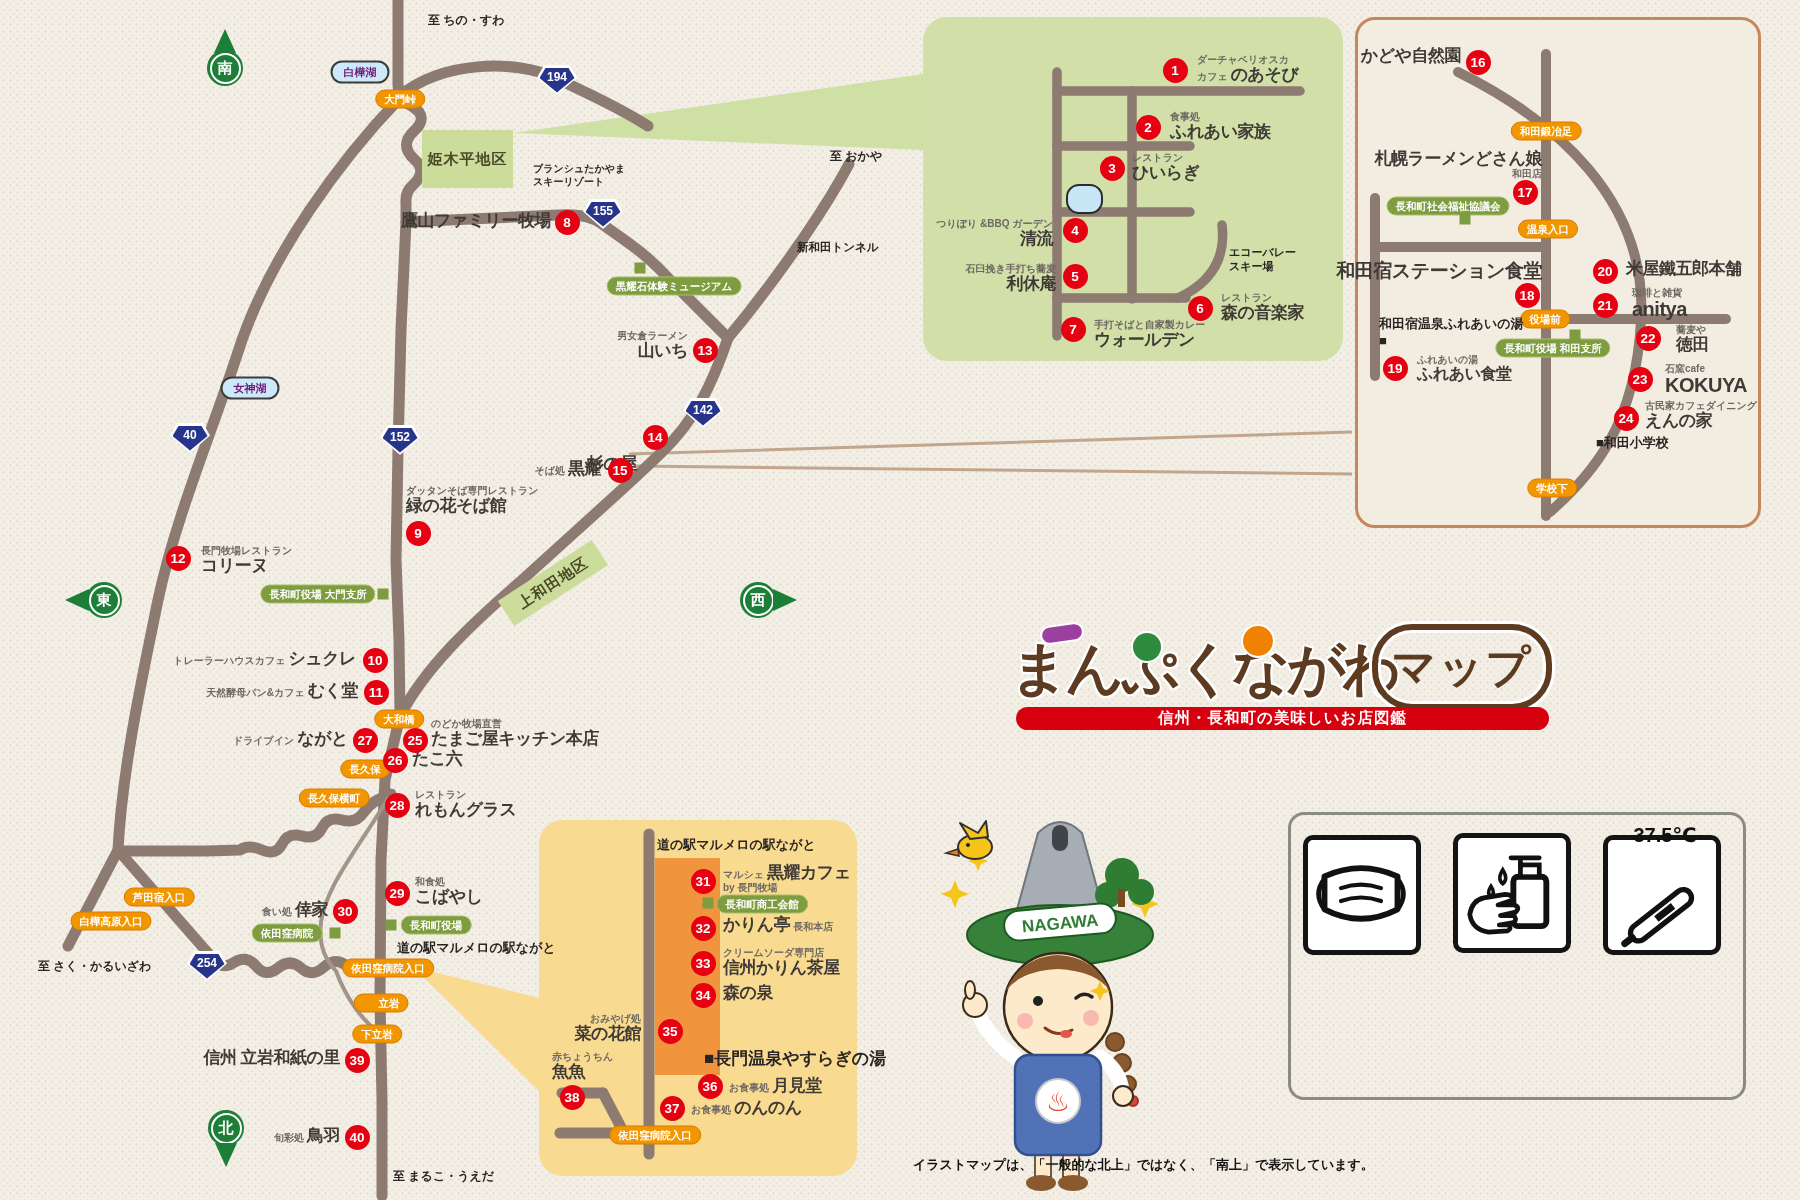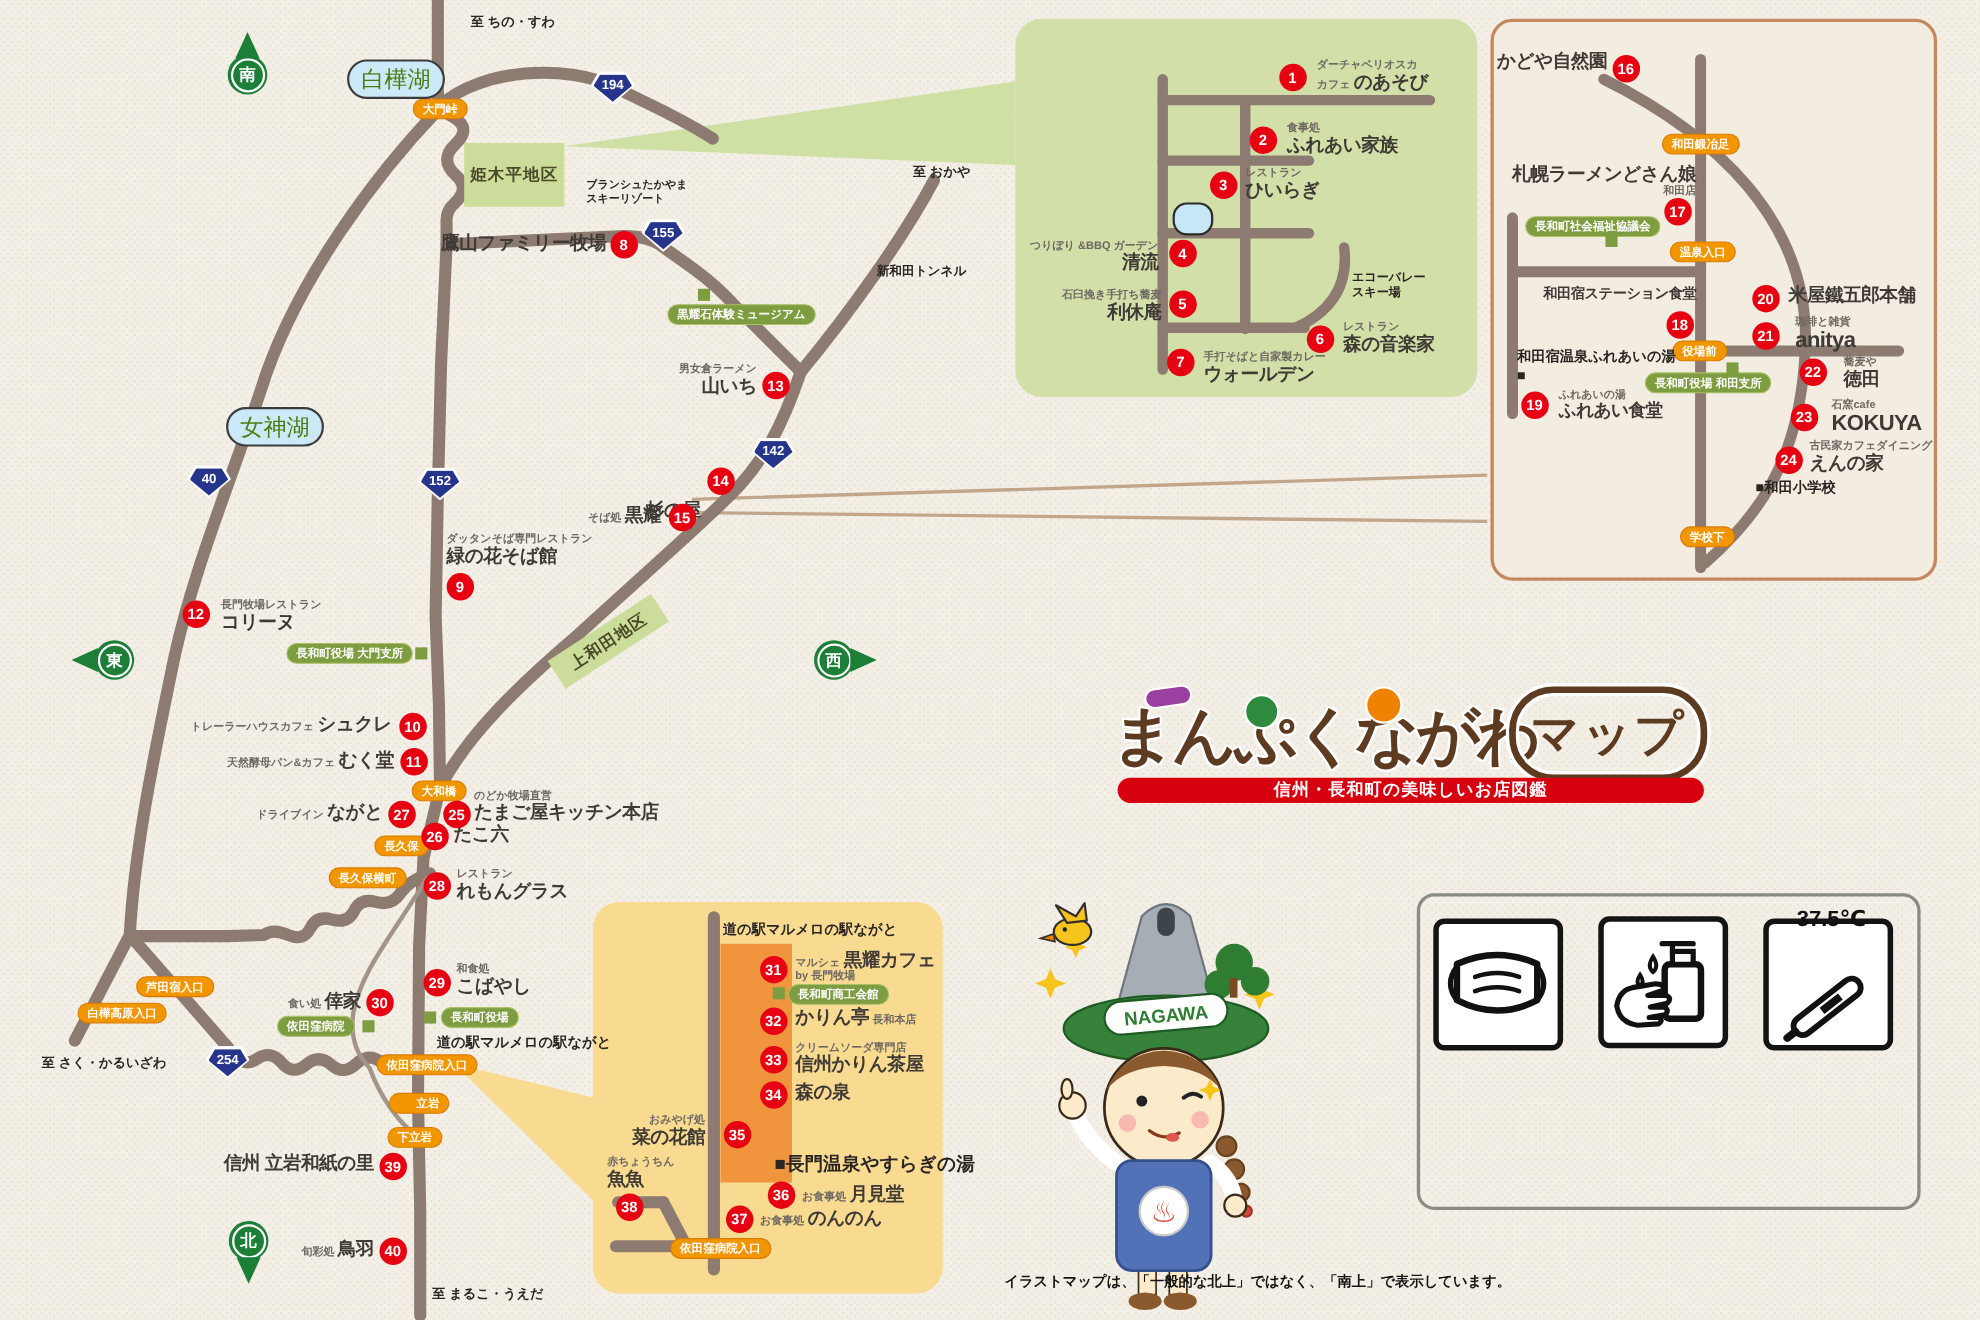--- a/index.html
+++ b/index.html
@@ -25,21 +25,21 @@
   .poi-sub{font-size:10px;font-weight:700;color:#6e6862;}
   .poi-line{display:flex;align-items:baseline;gap:3px;}
   .poi-label.r .poi-line{justify-content:flex-end;}
   .poi-pre,.poi-post{font-size:10px;font-weight:700;color:#6e6862;}
   .poi-name{font-weight:800;letter-spacing:-0.5px;}
   .poi-after{font-size:10px;font-weight:700;color:#6e6862;}
   
   .pill{position:absolute;transform:translate(-50%,-50%);white-space:nowrap;border-radius:20px;z-index:4;}
   .pill-orange{background:#f29600;border:1.5px solid #d97b00;color:#fff;font-size:10.5px;font-weight:800;padding:1.5px 8px;}
   .pill-green{background:#7e9c40;border:1.5px solid #a9c065;color:#fff;font-size:10.5px;font-weight:800;padding:1.5px 8px;}
-  .pill-lake{background:#cbe9f8;border:2px solid #3c3c3c;color:#4d7c0f;font-size:21px;font-weight:400;padding:2px 11px;}
+  .pill-lake{background:#cbe9f8;border:2px solid #3c3c3c;color:#701a75;font-size:11px;font-weight:700;padding:2px 11px;}
   .fac-square{position:absolute;width:11px;height:11px;background:#7e9c40;transform:translate(-50%,-50%);z-index:4;}
   
   .badge{position:absolute;width:40px;height:30px;clip-path:polygon(18% 0,82% 0,100% 42%,50% 100%,0 42%);background:#fff;z-index:4;}
   .badge-in{position:absolute;left:2.5px;top:2.5px;width:35px;height:25px;
     clip-path:polygon(18% 0,82% 0,100% 42%,50% 100%,0 42%);background:#27348b;color:#fff;
     font-weight:800;font-size:12px;display:flex;justify-content:center;padding-top:2px;box-sizing:border-box;}
   
   .area-label{position:absolute;background:#ccdc9a;color:#4a4a28;font-weight:800;
     display:flex;align-items:center;justify-content:center;z-index:3;font-size:15px;letter-spacing:1px;}
   
@@ -244,21 +244,21 @@
       <div class="poi-num" style="left: 1512.5px; top: 179.5px;">17</div>
       <div class="poi-label r" style="right: 258px; top: 149px;">
         <div class="poi-line">
           <span class="poi-name" style="font-size: 17px;">札幌ラーメンどさん娘</span>
         </div>
         <div class="poi-after">和田店</div>
       </div>
       <div class="poi-num" style="left: 1514.5px; top: 282.5px;">18</div>
       <div class="poi-label r" style="right: 258px; top: 260px;">
         <div class="poi-line">
-          <span class="poi-name" style="font-size: 13px; text-align: right;">和田宿ステーション食堂</span>
+          <span class="poi-name" style="font-size: 19px; text-align: right;">和田宿ステーション食堂</span>
         </div>
       </div>
       <div class="poi-num" style="left: 1382.5px; top: 355.5px;">19</div>
       <div class="poi-label" style="left: 1417px; top: 354px;">
         <div class="poi-sub">ふれあいの湯</div>
         <div class="poi-line">
           <span class="poi-name" style="font-size: 16px;">ふれあい食堂</span>
         </div>
       </div>
       <div class="poi-num" style="left: 1592.5px; top: 258.5px;">20</div>

